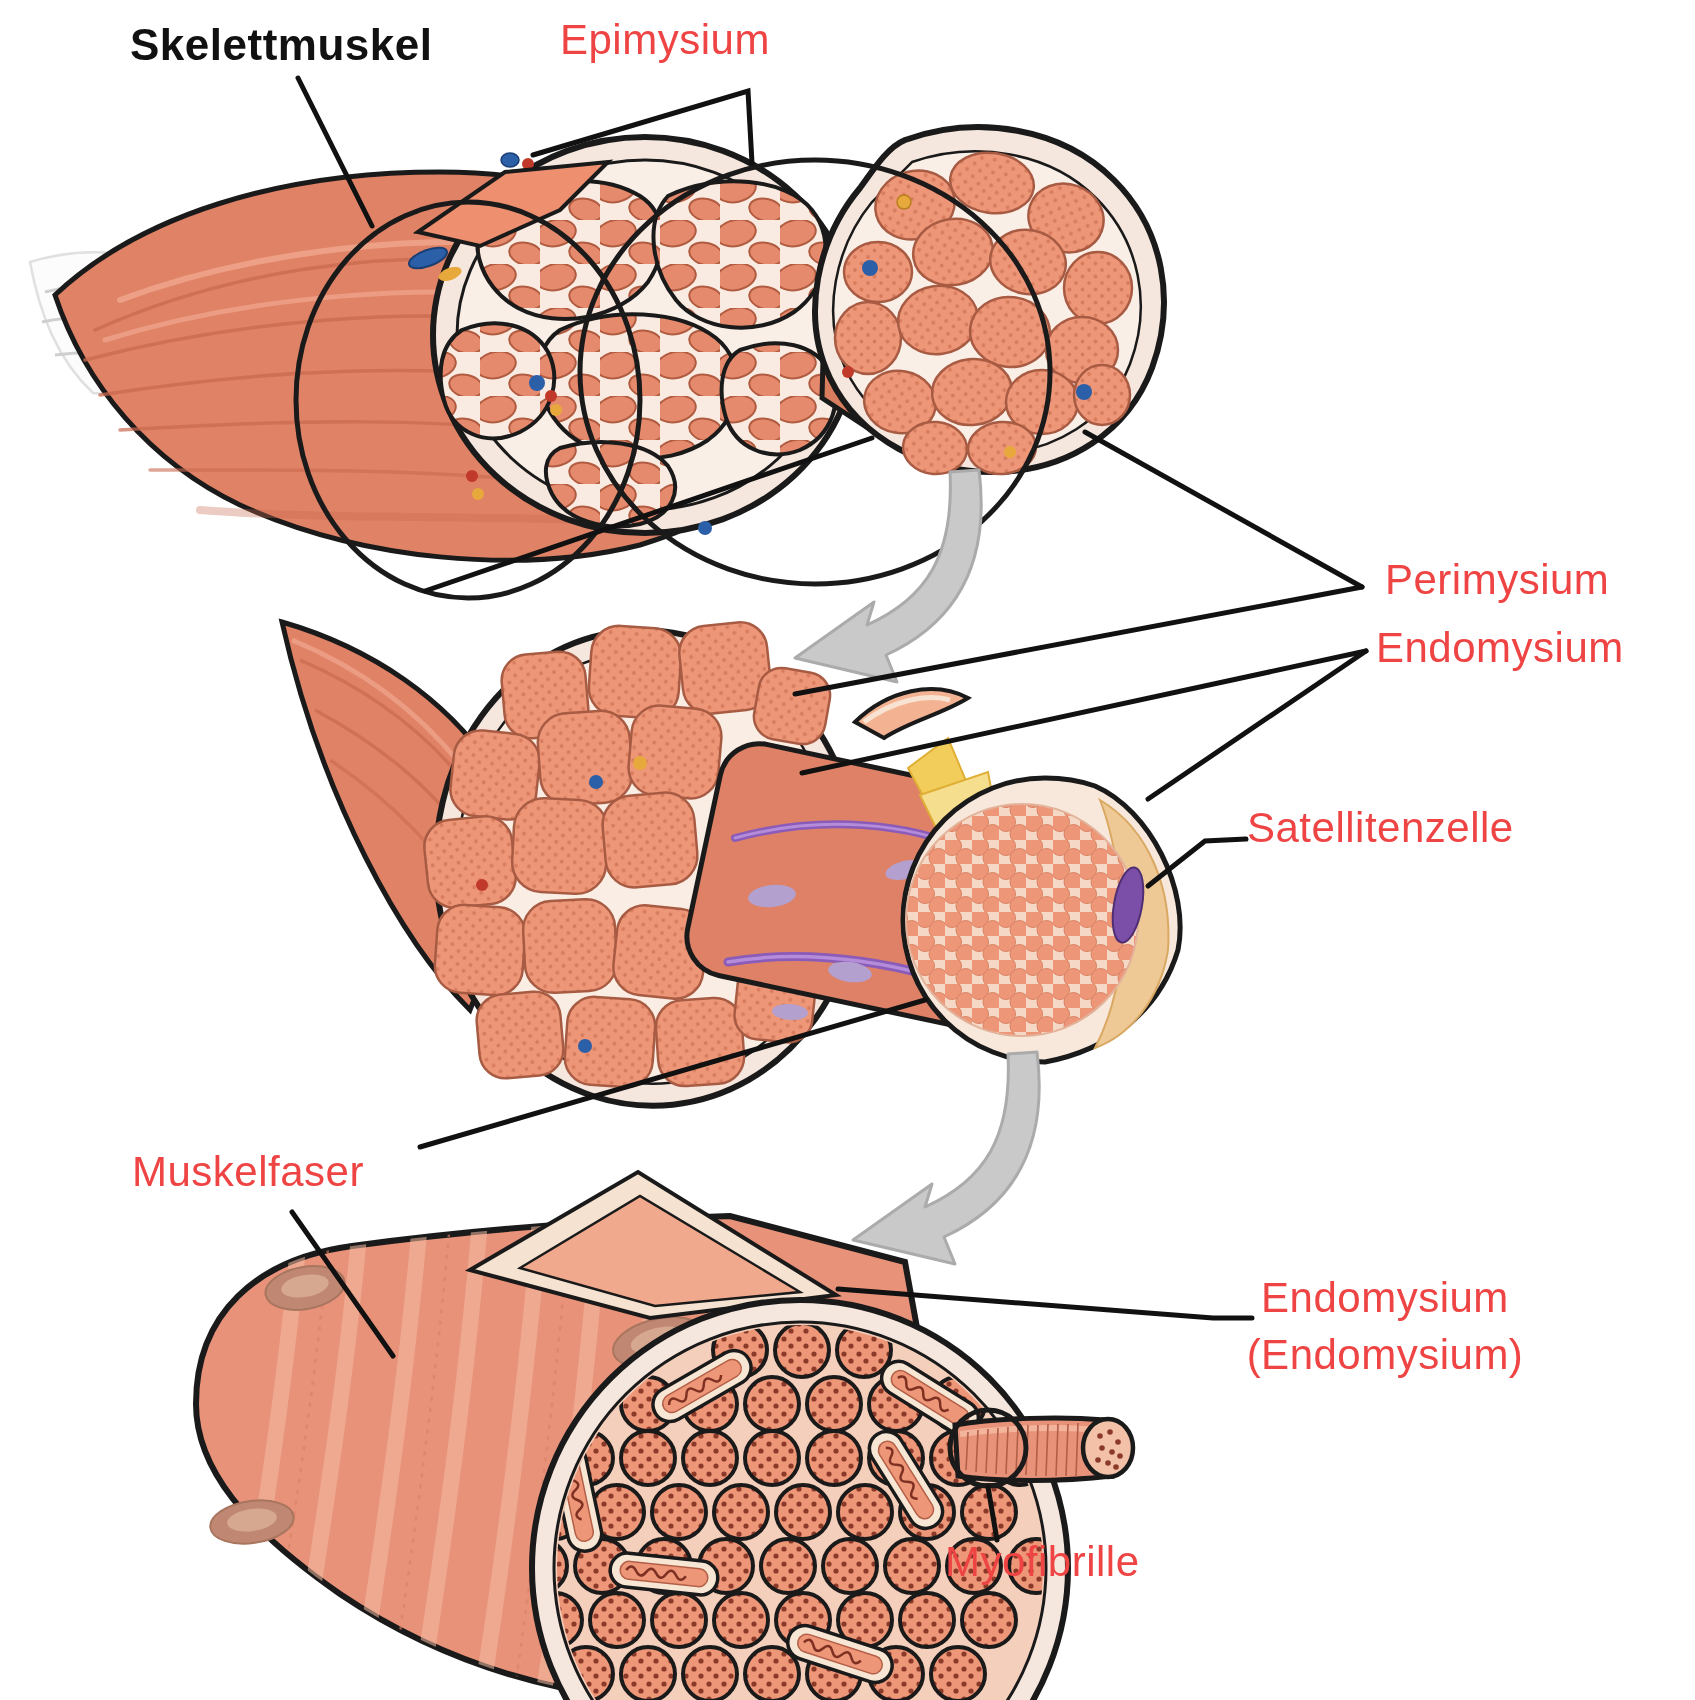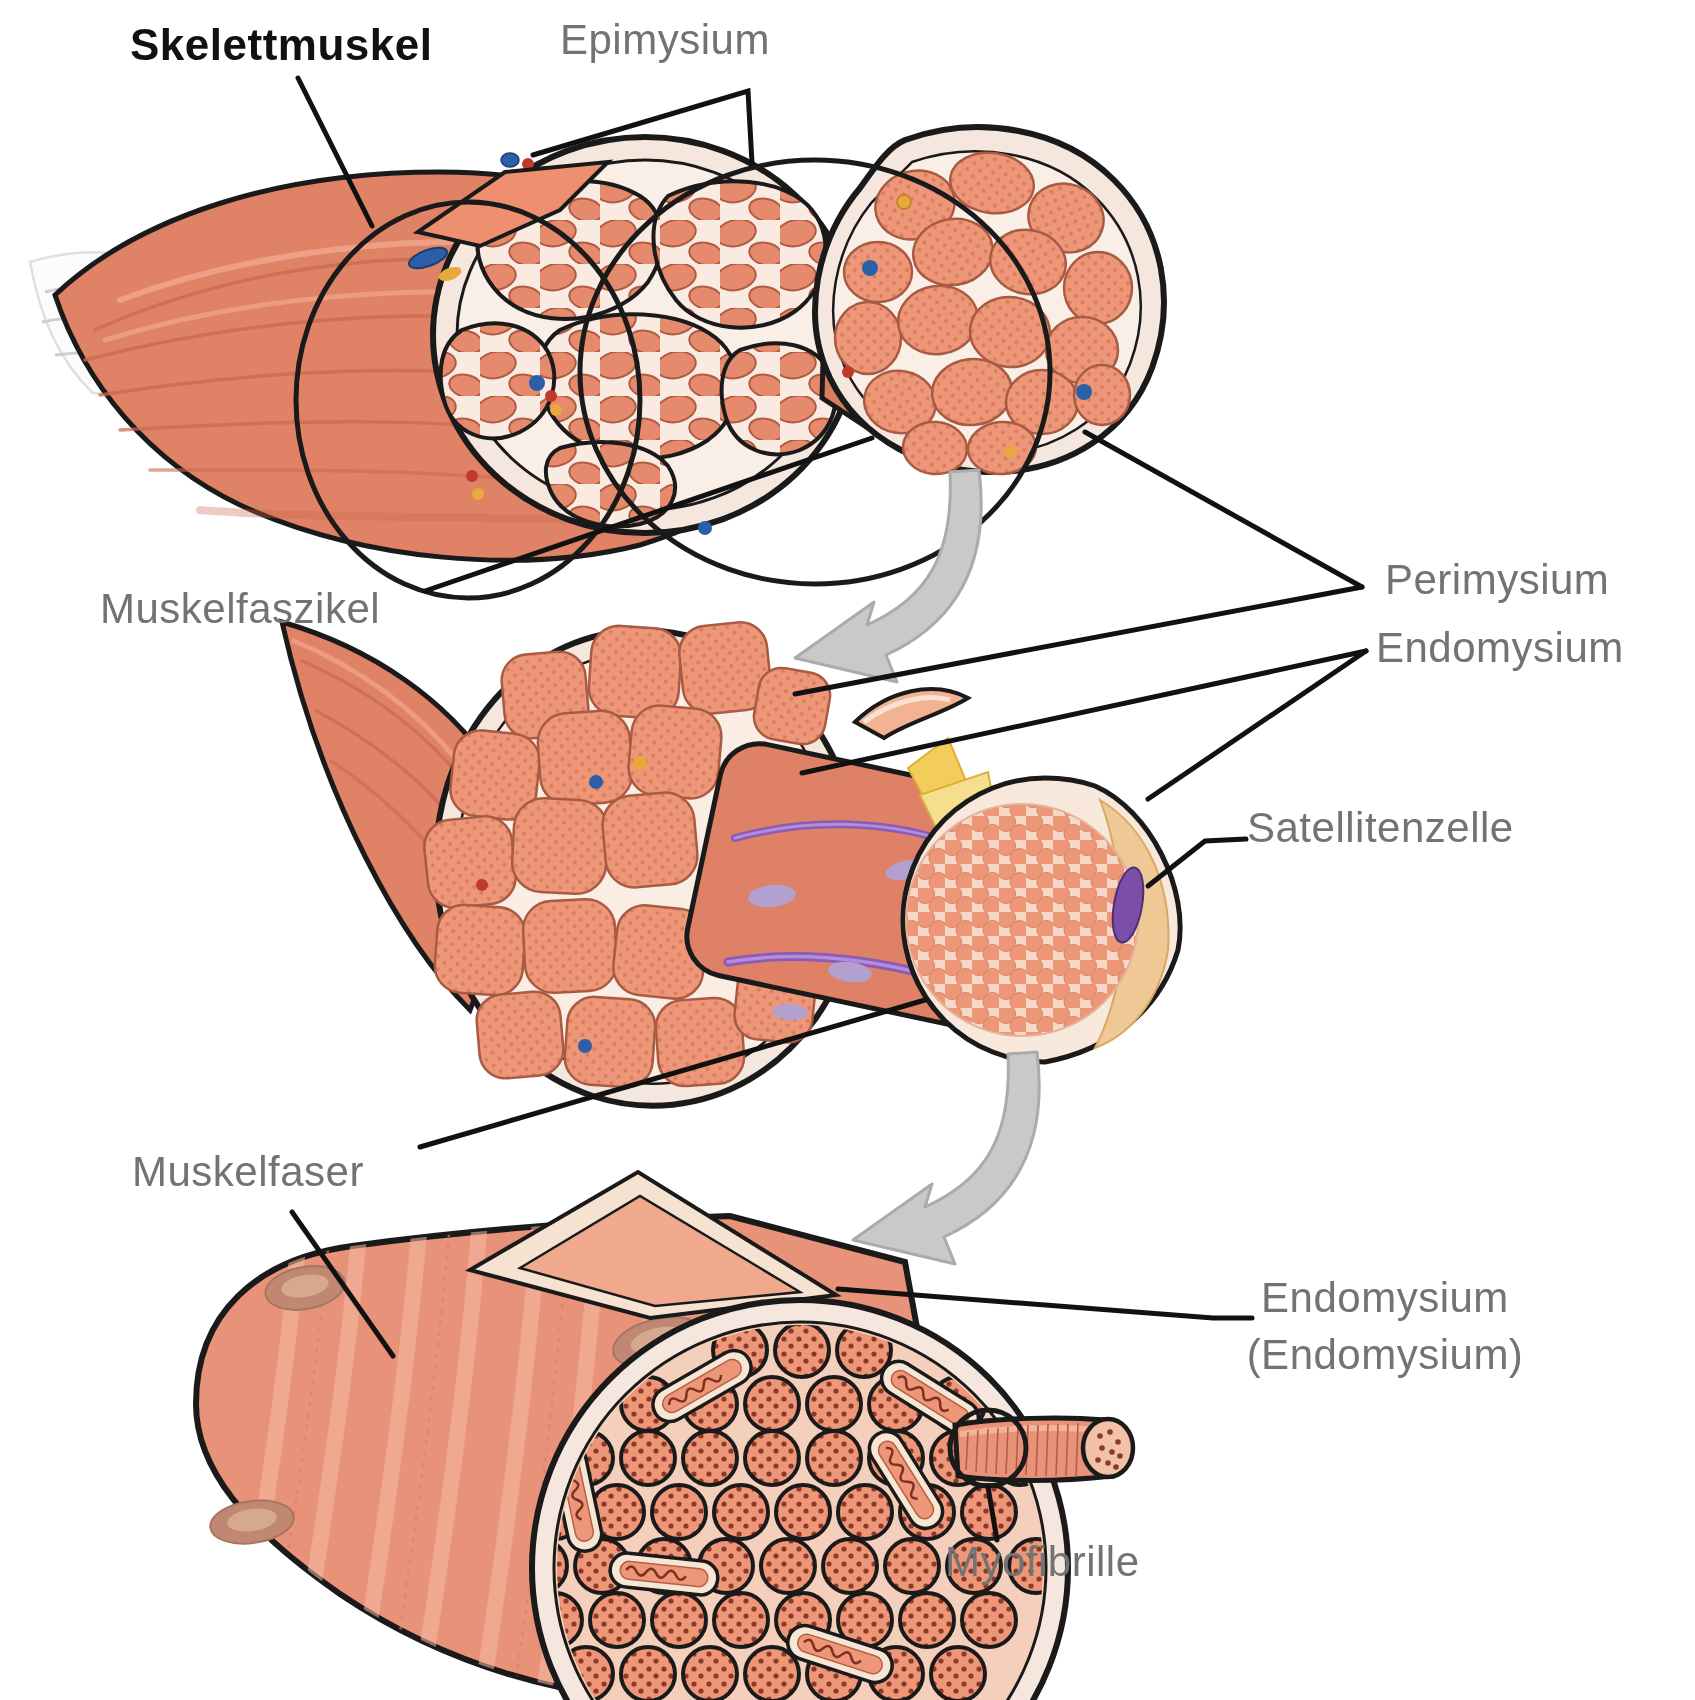--- a/index.html
+++ b/index.html
@@ -1,19 +1,19 @@
 <!DOCTYPE html>
 <html><head>
 <meta charset="utf-8">
 <style>
   html,body{margin:0;padding:0;background:#fff;}
   .canvas{position:relative;width:1695px;height:1700px;background:#ffffff;overflow:hidden;
           font-family:"Liberation Sans", sans-serif;}
   .canvas svg{position:absolute;left:0;top:0;}
-  .lbl{position:absolute;font-size:42px;color:#737373;letter-spacing:0.5px;white-space:nowrap;}
+  .lbl{position:absolute;font-size:42px;color:#ef4444;letter-spacing:0.5px;white-space:nowrap;}
   .lbl.bold{font-weight:700;font-size:44px;color:#111;}
   .lbl.center{text-align:center;white-space:normal;line-height:1.35;}
 </style>
 </head>
 <body>
 
 <div class="canvas">
 
 <svg width="1695" height="1700" viewBox="0 0 1695 1700">
   <defs>
@@ -337,21 +337,20 @@
     <path d="M 1246,839 L 1205,841 L 1148,886"></path>
     <path d="M 420,1147 L 925,1000"></path>
     <path d="M 292,1212 L 393,1356"></path>
     <path d="M 1252,1318 L 1213,1318 L 838,1289"></path>
     <path d="M 988,1487 L 997,1540"></path>
   </g>
 </svg>
 
 <div class="lbl bold" style="left:130px;top:20px">Skelettmuskel</div>
 <div class="lbl" style="left:560px;top:16px">Epimysium</div>
-<div class="lbl" style="left:100px;top:585px">Muskelfaszikel</div>
 <div class="lbl" style="left:1385px;top:556px">Perimysium</div>
 <div class="lbl" style="left:1376px;top:624px">Endomysium</div>
 <div class="lbl" style="left:1247px;top:804px">Satellitenzelle</div>
 <div class="lbl" style="left:132px;top:1148px">Muskelfaser</div>
 <div class="lbl center" style="left:1185px;top:1270px;width:400px">
   <span>Endomysium</span><br>
   <span>(Endomysium)</span>
 </div>
 <div class="lbl" style="left:945px;top:1538px">Myofibrille</div>
 

